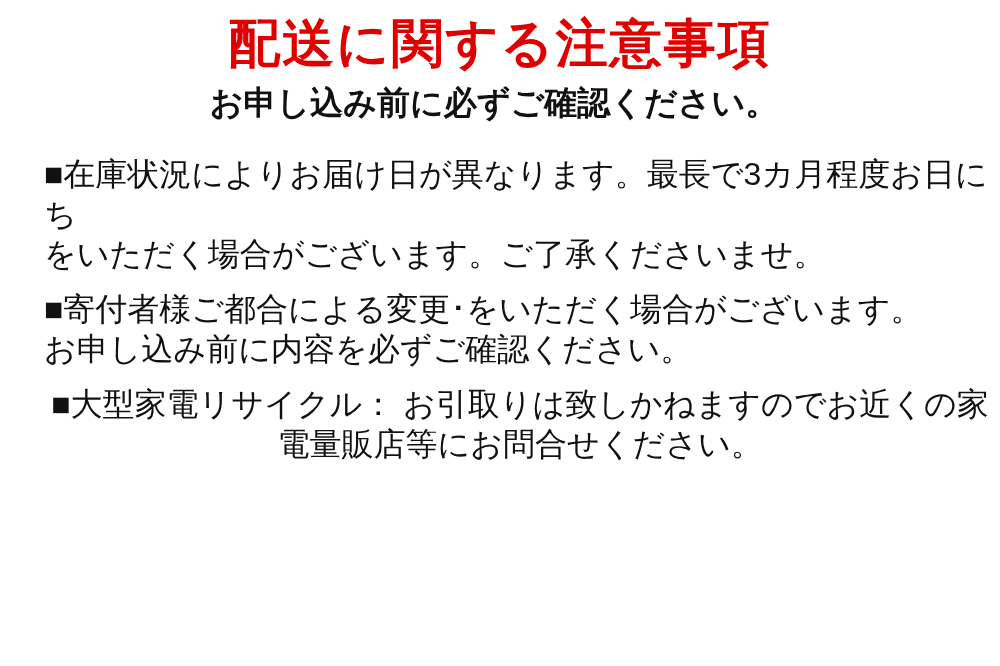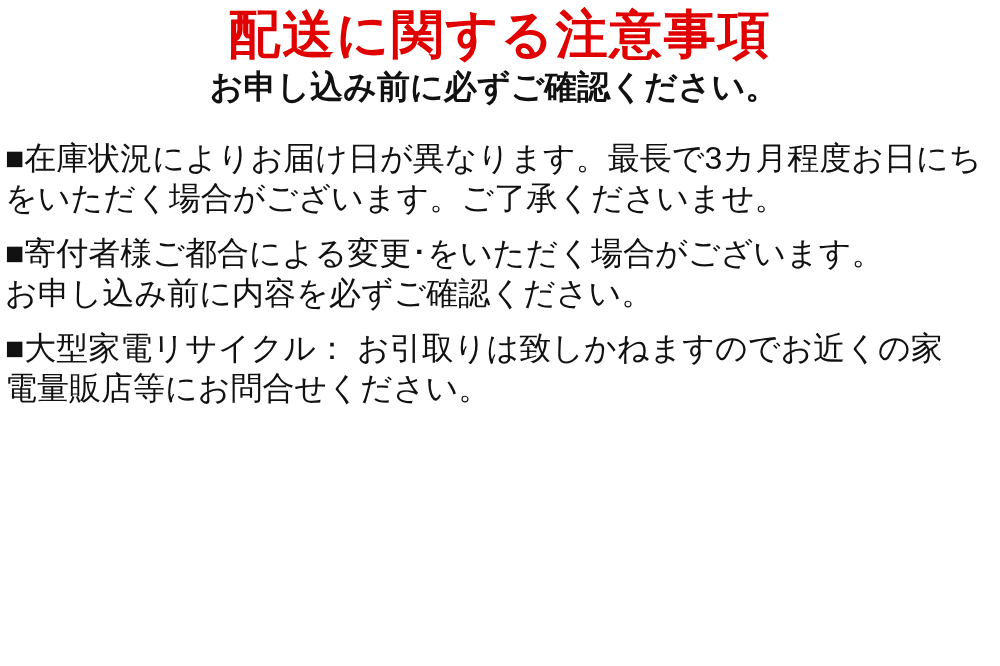--- a/index.html
+++ b/index.html
@@ -18,52 +18,54 @@
     .page {
       width: 1000px;
       height: 666px;
       background: #ffffff;
     }
     .notice-header {
       text-align: center;
       padding-top: 4px;
     }
     .notice-title {
-      margin: 0;
+      margin: 9px;
       color: #e00000;
       font-size: 52px;
       line-height: 60px;
       font-weight: bold;
       letter-spacing: 2px;
       white-space: nowrap;
     }
     .notice-subtitle {
       margin: 2px 12px 0 0;
       color: #111111;
       font-size: 33px;
       line-height: 42px;
       font-weight: bold;
       letter-spacing: 0px;
       white-space: nowrap;
     }
     .notice-body {
       margin-top: 30px;
       padding: 0 4px 0 5px;
+      margin-left: 39px;
     }
     .note {
       margin: 0 0 15px 0;
       font-size: 32px;
       line-height: 40px;
       font-weight: 500;
       color: #111111;
       white-space: pre-line;   
       letter-spacing: 0px;
     }
     .note:last-child {
       margin-bottom: 0;
+      text-align: center;
     }
   </style>
 </head>
 <body>
 
 <div class="page">
 
   <header class="notice-header">
     <h1 class="notice-title">配送に関する注意事項</h1>
     <p class="notice-subtitle">お申し込み前に必ずご確認ください。</p>

